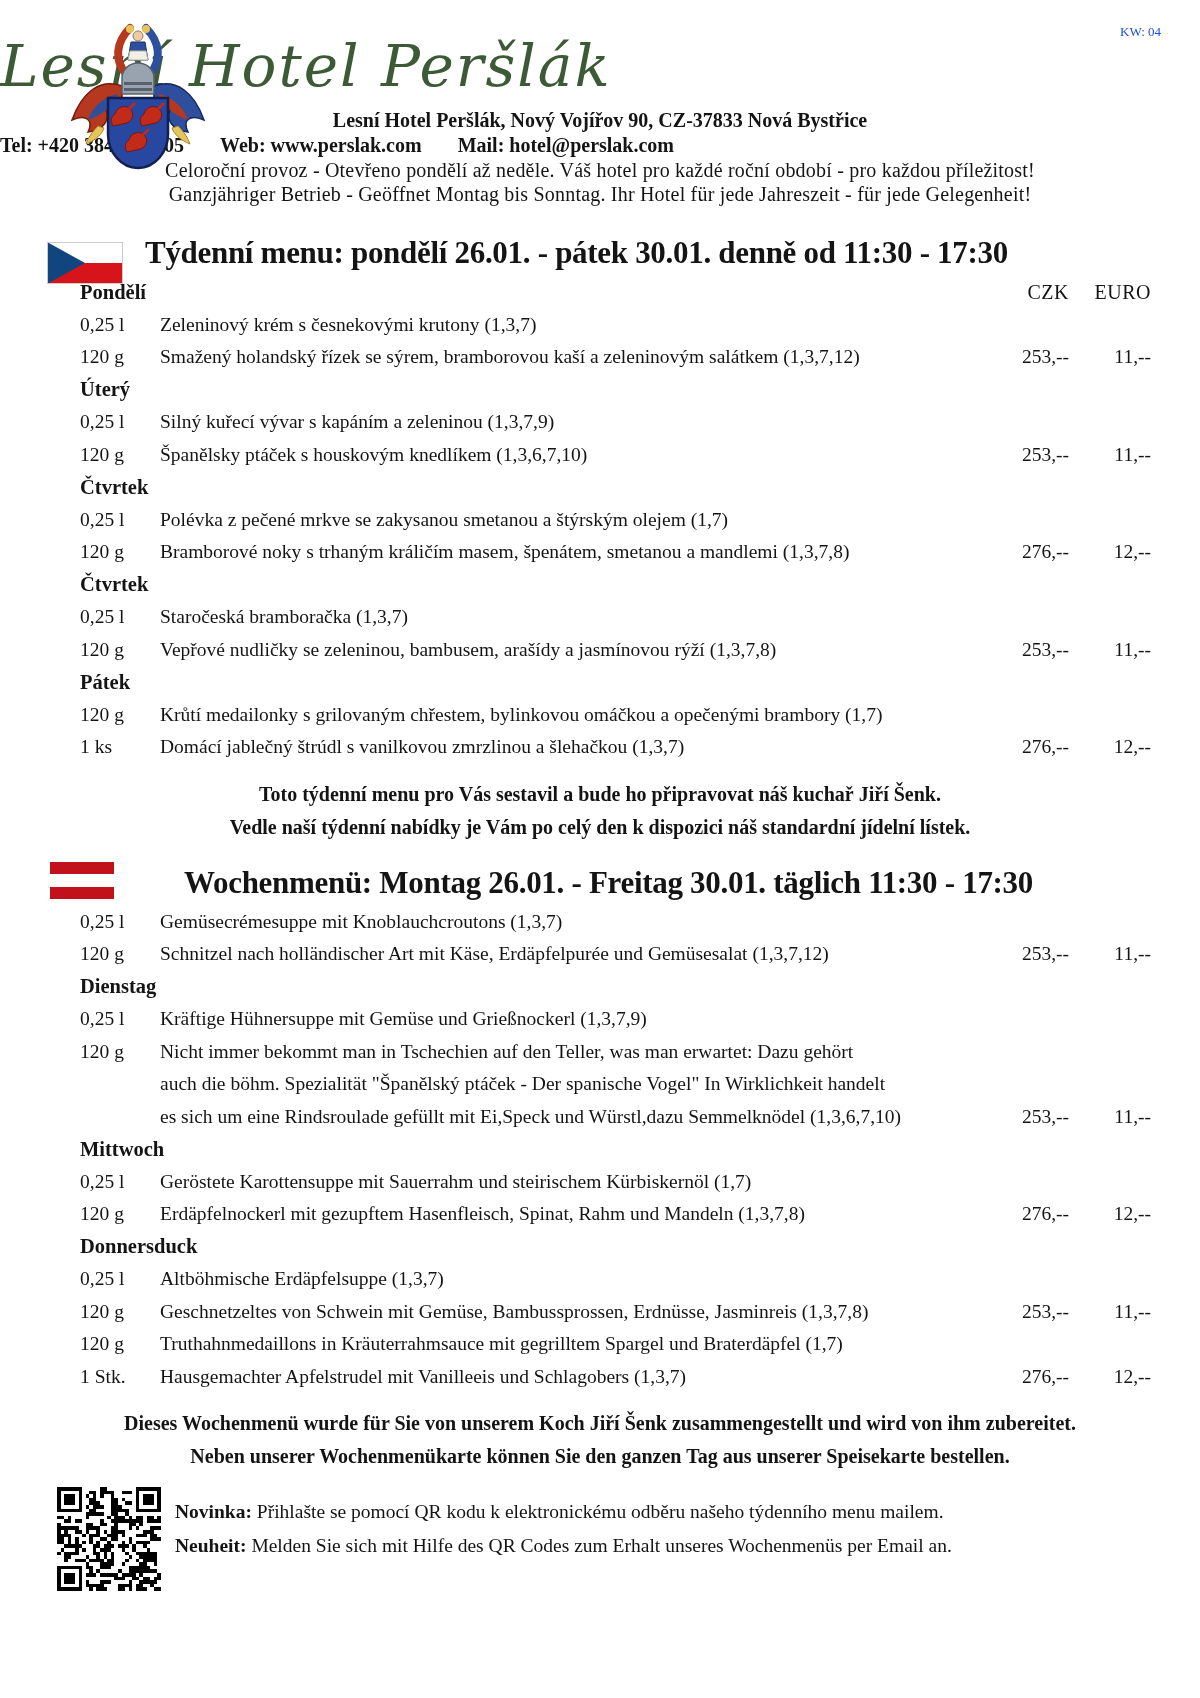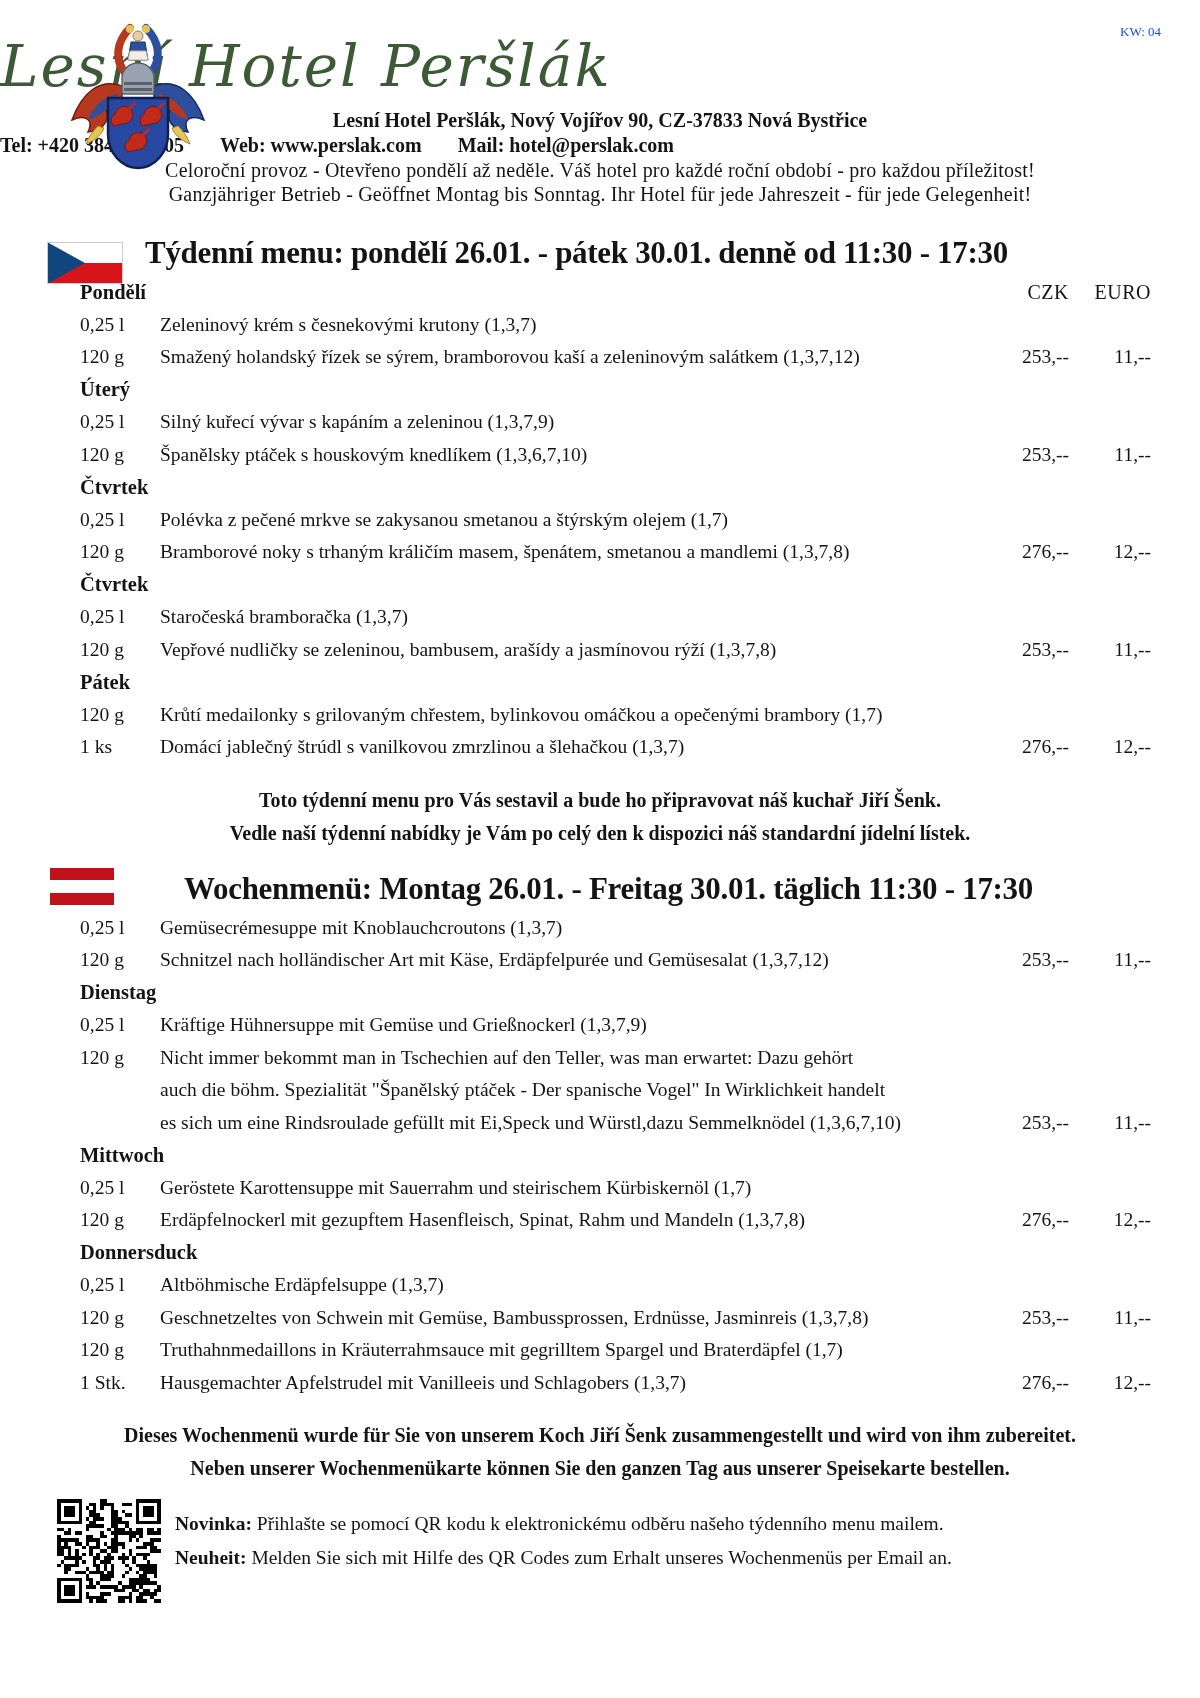--- a/index.html
+++ b/index.html
@@ -26,21 +26,21 @@
   .section-head.de .section-title{margin-left:70px}
 
   .menu{margin-left:80px;margin-right:49px}
   .menu-row{display:grid;grid-template-columns:80px 1fr 95px 82px;height:32.5px;align-items:center}
   .menu-row .day-label{grid-column:1 / 3;font-weight:bold;font-size:20.5px;white-space:nowrap}
   .menu-row .portion{font-size:19.5px;white-space:nowrap}
   .menu-row .desc{font-size:19.5px;white-space:nowrap}
   .menu-row .price{font-size:19.5px;text-align:right;white-space:nowrap}
   .menu-row .price.hdr{font-size:20px;letter-spacing:.5px}
 
-  .notes{margin-top:20px}
+  .notes{margin-top:14px}
   .notes p{text-align:center;font-weight:bold;font-size:20px;line-height:33px}
 
   .qr-row{display:flex;margin-top:14px;margin-left:57px}
   .qr-box{flex:0 0 auto;width:104px;height:104px}
   .qr-lines{margin-left:14px;padding-top:8px}
   .qr-lines p{font-size:19.5px;line-height:34px;white-space:nowrap}
   .qr-lines .lbl{font-weight:bold}
 </style>
 </head>
 <body>

